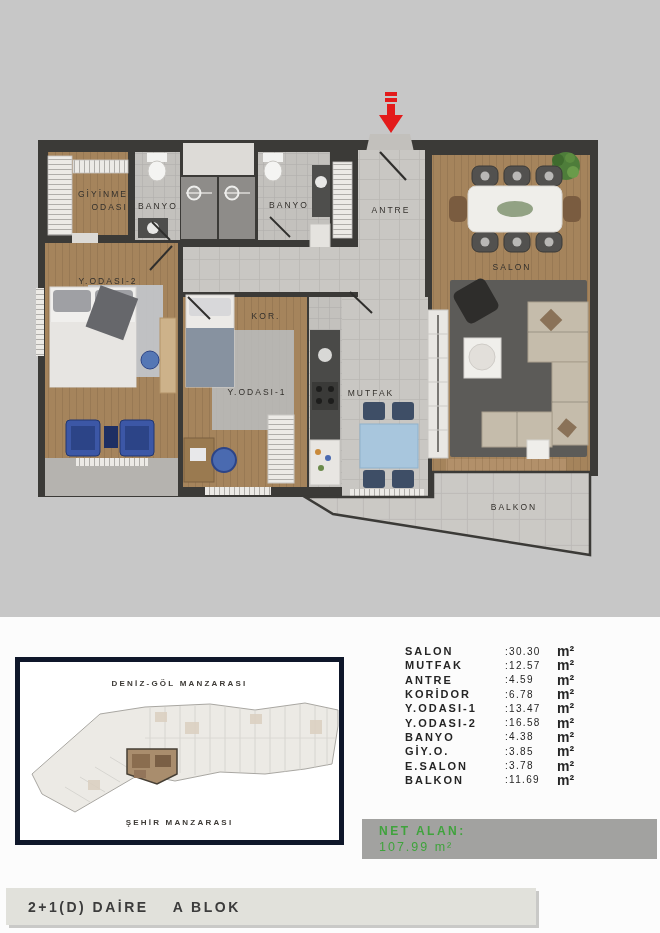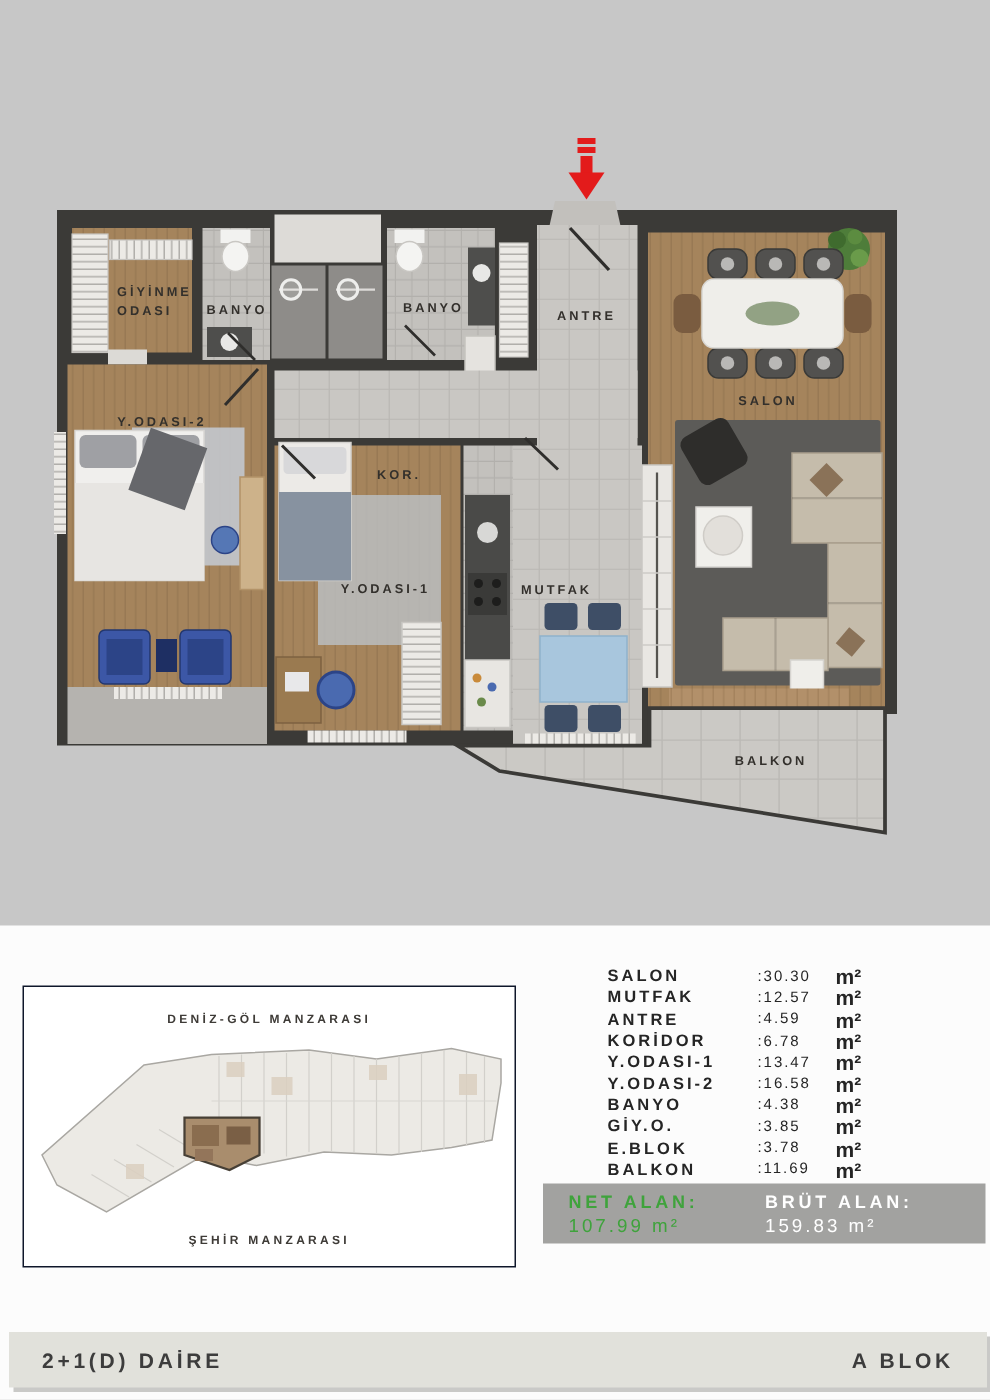--- a/index.html
+++ b/index.html
@@ -7,59 +7,59 @@
     position:relative;
     width:660px;height:933px;
     background:#fcfcfc;
     font-family:"Liberation Sans", sans-serif;
     overflow:hidden;
   }
   .bg-top{position:absolute;left:0;top:0;width:660px;height:617px;background:#c7c7c7;}
   .plan-svg{position:absolute;left:0;top:0;}
   .plan-label{
     position:absolute;
-    font-size:8.5px;font-weight:bold;letter-spacing:2px;
-    color:#33302c;white-space:nowrap;
+    font-size:8.5px;font-weight:normal;letter-spacing:2px;
+    color:#33302c;white-space:nowrap;text-align:right;
   }
   .plan-label.centered{transform:translate(-50%,-50%);}
   .plan-label.two-line{line-height:12.5px;}
   
   .site-plan{
     position:absolute;left:15px;top:657px;width:329px;height:188px;
-    background:#ffffff;border:1px solid #0f172a;box-sizing:border-box;
+    background:#ffffff;border:5px solid #0f172a;box-sizing:border-box;
   }
   .site-label{
     position:absolute;left:0;width:100%;text-align:center;
     font-size:8px;font-weight:bold;letter-spacing:2.2px;color:#3e3b37;white-space:nowrap;
   }
   .site-label.top{top:17px;}
   .site-label.bottom{bottom:13px;margin-top:47px;}
   
   .area-table{position:absolute;left:405px;top:644px;}
   .area-row{display:flex;align-items:center;height:14.3px;}
   .area-name{width:100px;font-size:11px;font-weight:bold;letter-spacing:2px;color:#252525;white-space:nowrap;}
   .area-value{width:52px;font-size:10px;font-weight:normal;letter-spacing:1.3px;color:#252525;white-space:nowrap;}
   .area-unit{font-size:14px;font-weight:bold;color:#252525;}
   
   .summary{
-    position:absolute;left:362px;top:789px;width:295px;height:40px;
+    position:absolute;left:362px;top:819px;width:295px;height:40px;
     background:#a2a2a0;display:flex;box-sizing:border-box;padding-top:5px;
   }
   .summary .cell{line-height:15.5px;white-space:nowrap;}
   .summary .cell.net{width:148px;padding-left:17px;box-sizing:border-box;}
   .summary .label{font-size:12px;font-weight:bold;letter-spacing:2.5px;}
   .summary .value{font-size:12.5px;font-weight:normal;letter-spacing:2px;}
   .net .label,.net .value{color:#3fa33c;}
   .brut .label,.brut .value{color:#ffffff;}
   
   .footer{
-    position:absolute;left:6px;top:888px;width:652px;height:37px;
+    position:absolute;left:6px;top:888px;width:530px;height:37px;
     background:#e1e1db;box-shadow:3px 3px 0 rgba(140,140,135,.45);
-    display:flex;justify-content:space-between;align-items:center;
-    padding:0 22px;box-sizing:border-box;
+    display:flex;justify-content:flex-start;align-items:center;
+    padding:0 22px;box-sizing:border-box;gap:24px;
   }
   .footer span{font-size:14px;font-weight:bold;letter-spacing:2.5px;color:#3c3c3c;white-space:nowrap;}
 </style>
 </head>
 <body>
 
 <div class="page">
   <div class="bg-top"></div>
 
   <svg class="plan-svg" width="660" height="620" viewBox="0 0 660 620">
@@ -358,39 +358,35 @@
         <span class="area-name">BANYO</span>
         <span class="area-value">:4.38</span>
         <span class="area-unit">m²</span>
       </div>
     <div class="area-row">
         <span class="area-name">GİY.O.</span>
         <span class="area-value">:3.85</span>
         <span class="area-unit">m²</span>
       </div>
     <div class="area-row">
-        <span class="area-name">E.BLOK</span>
+        <span class="area-name">E.SALON</span>
         <span class="area-value">:3.78</span>
         <span class="area-unit">m²</span>
       </div>
     <div class="area-row">
         <span class="area-name">BALKON</span>
         <span class="area-value">:11.69</span>
         <span class="area-unit">m²</span>
       </div>
   </div>
 
   <div class="summary">
     <div class="cell net">
       <div class="label">NET ALAN:</div>
       <div class="value">107.99 m²</div>
     </div>
-    <div class="cell brut">
-      <div class="label">BRÜT ALAN:</div>
-      <div class="value">159.83 m²</div>
-    </div>
   </div>
 
   <div class="footer">
     <span>2+1(D) DAİRE</span>
     <span>A BLOK</span>
   </div>
 </div>
 
 </body></html>

